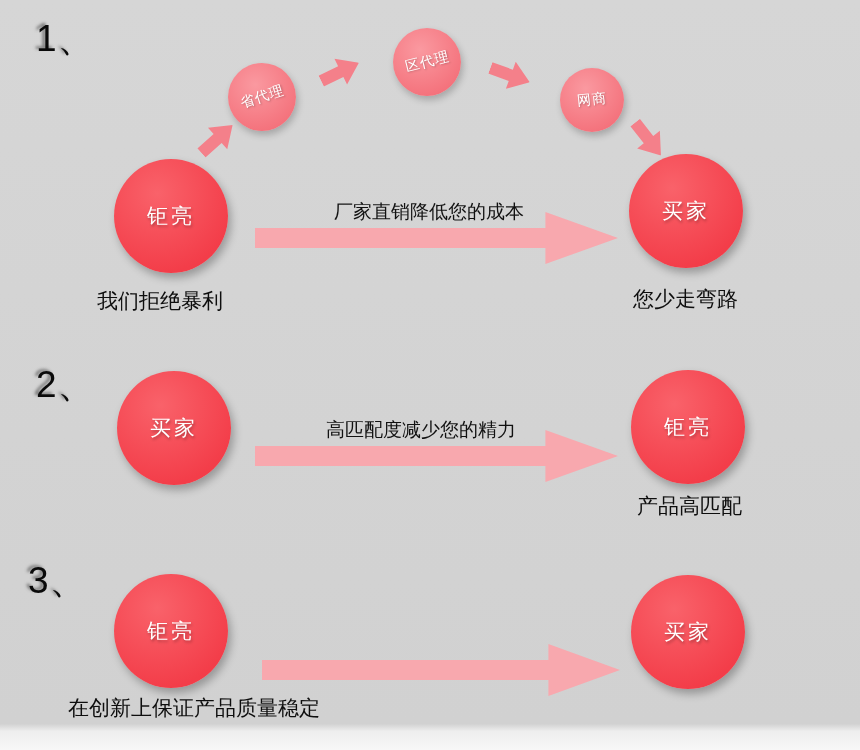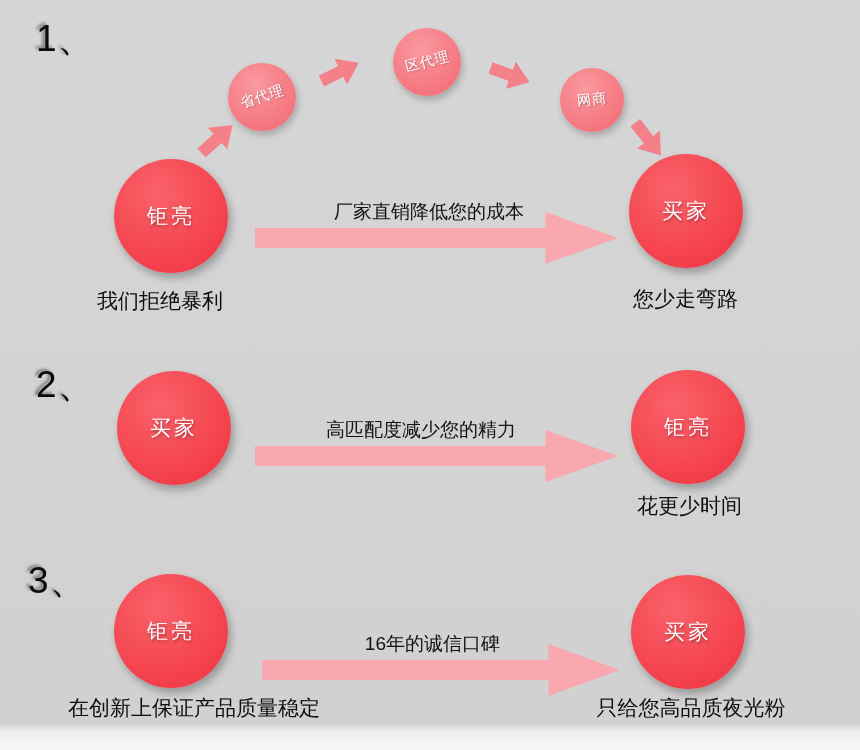--- a/index.html
+++ b/index.html
@@ -107,26 +107,24 @@
   <div class="caption" style="left:608px;top:285px;width:155px">您少走弯路</div>
 
   <div class="num" style="left:36px;top:360px">2、</div>
 
   <div class="circle-lg" style="left:117px;top:371px">买家</div>
   <div class="circle-lg" style="left:631px;top:370px">钜亮</div>
 
   <div class="arrow-label" style="left:278px;top:417px;width:238px">高匹配度减少您的精力</div>
   <div class="arrow-big" style="left:255px;top:430px"></div>
 
-  <div class="caption" style="left:612px;top:492px;width:155px">花更少时间</div>
+  <div class="caption" style="left:612px;top:492px;width:155px">产品高匹配</div>
 
   <div class="num" style="left:28px;top:556px">3、</div>
 
   <div class="circle-lg" style="left:114px;top:574px">钜亮</div>
   <div class="circle-lg" style="left:631px;top:575px">买家</div>
 
-  <div class="arrow-label" style="left:300px;top:631px;width:200px">16年的诚信口碑</div>
   <div class="arrow-big" style="left:262px;top:644px;width:358px"></div>
 
   <div class="caption" style="left:40px;top:694px;width:280px;text-align:right">在创新上保证产品质量稳定</div>
-  <div class="caption" style="left:596px;top:694px;width:190px">只给您高品质夜光粉</div>
 
 </div>
 
 </body></html>

